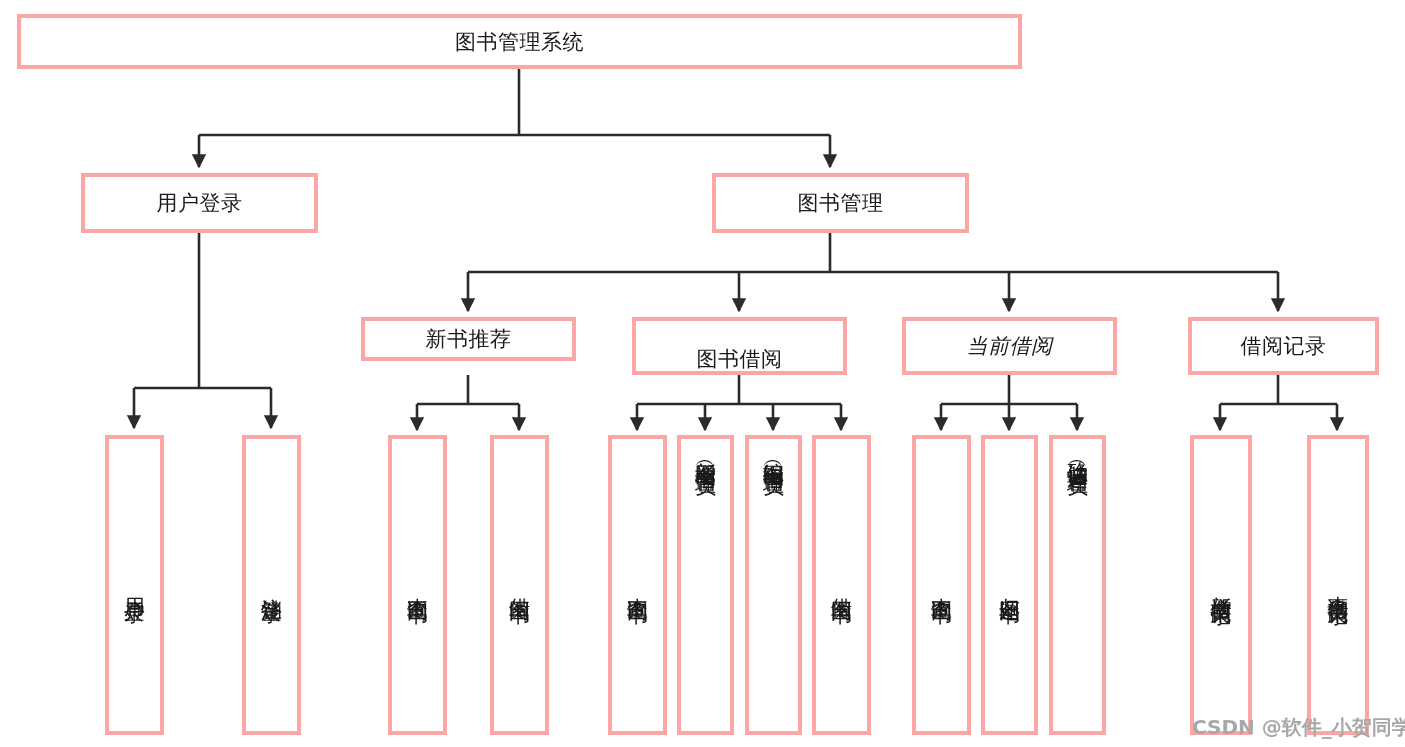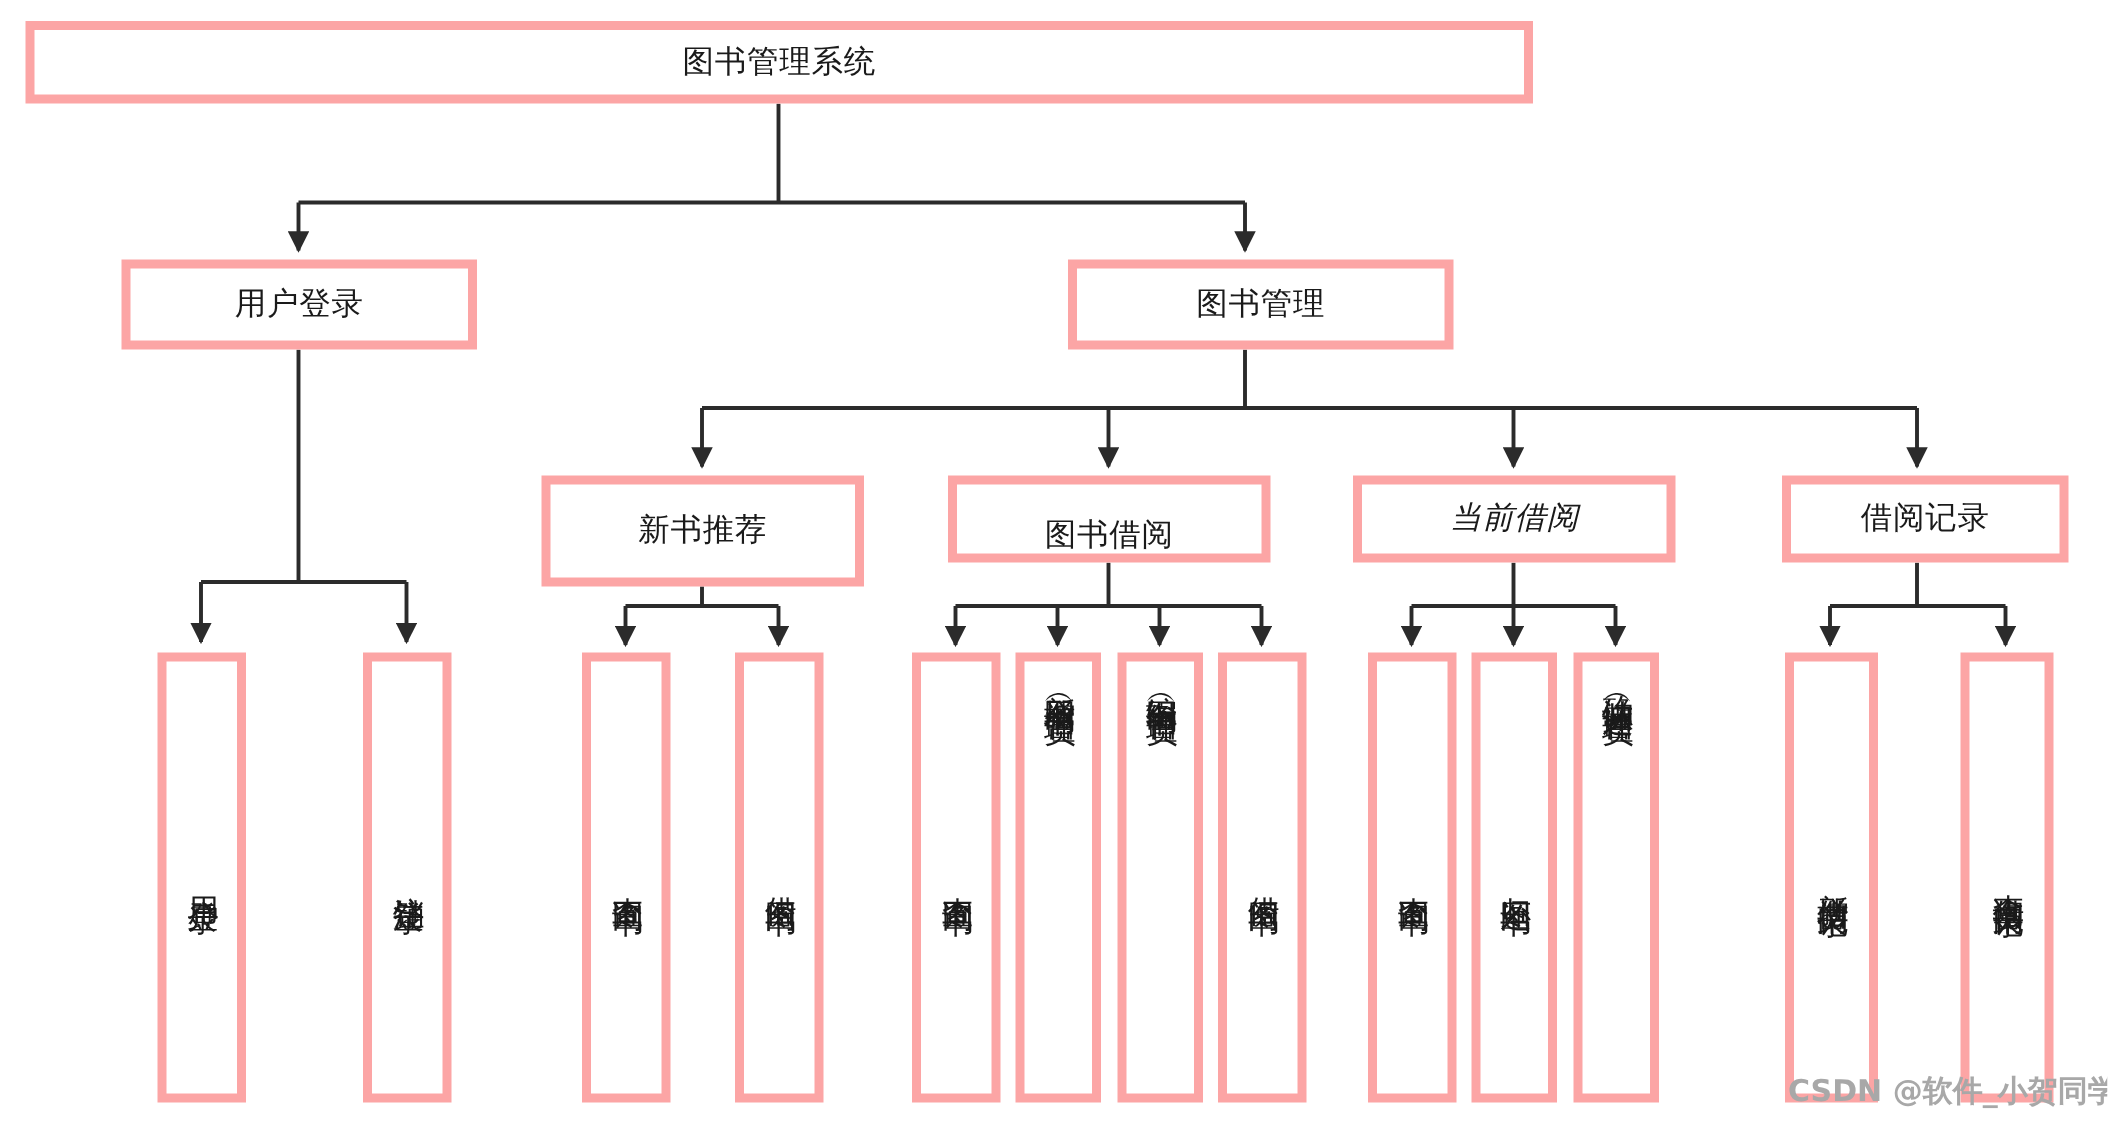--- a/index.html
+++ b/index.html
@@ -22,21 +22,21 @@
     left: 0;
     top: 0;
     width: 1405px;
     height: 747px;
     pointer-events: none;
   }
   .node {
     position: absolute;
     box-sizing: border-box;
     background: #ffffff;
-    border: 6px solid #fca5a5;
+    border: 4px solid #fca5a5;
     display: flex;
     align-items: center;
     justify-content: center;
     color: #1a1a1a;
   }
   .node .label {
     display: block;
     text-align: center;
     line-height: 1.12;
     letter-spacing: 0.5px;
@@ -131,21 +131,21 @@
   </div>
 
   <div class="node horiz" style="left:81px; top:173px; width:237px; height:60px;">
     <span class="label">用户登录</span>
   </div>
 
   <div class="node horiz" style="left:712px; top:173px; width:257px; height:60px;">
     <span class="label">图书管理</span>
   </div>
 
-  <div class="node horiz" style="left:361px; top:317px; width:215px; height:74px;">
+  <div class="node horiz" style="left:361px; top:317px; width:215px; height:44px;">
     <span class="label">新书推荐</span>
   </div>
 
   <div class="node horiz" style="left:632px; top:317px; width:215px; height:58px;align-items:flex-end;">
     <span class="label">图书借阅</span>
   </div>
 
   <div class="node horiz" style="left:902px; top:317px; width:215px; height:58px;font-style:italic;">
     <span class="label">当前借阅</span>
   </div>

